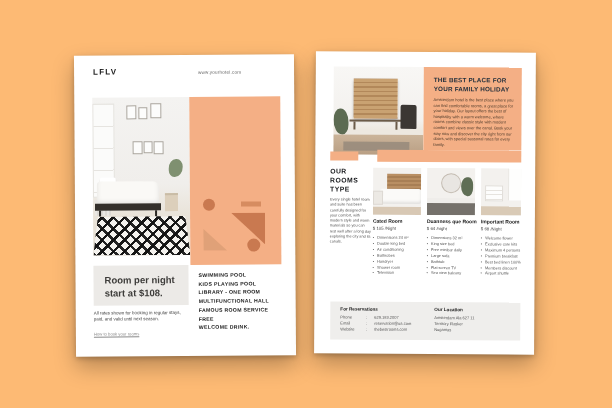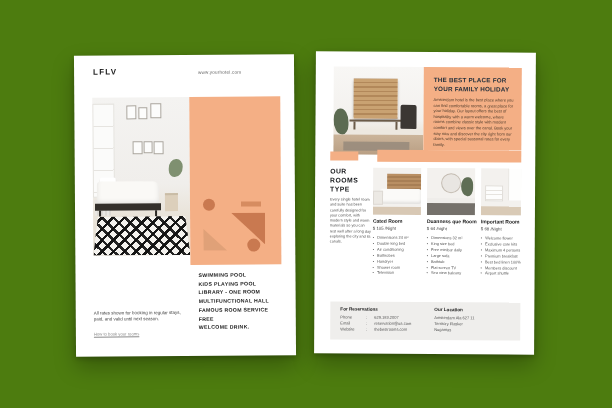--- a/index.html
+++ b/index.html
@@ -1,16 +1,16 @@
 <!DOCTYPE html>
 <html><head>
 <meta charset="utf-8">
 <style>
   html,body{margin:0;padding:0;background:#ffffff;}
-  .stage{position:relative;width:612px;height:408px;background:#4d7c0f;overflow:hidden;
+  .stage{position:relative;width:612px;height:408px;background:#fdba74;overflow:hidden;
          font-family:"Liberation Sans",sans-serif;color:#222;}
   .page{position:absolute;background:#ffffff;
         box-shadow:0 10px 22px rgba(0,0,0,.28),0 2px 5px rgba(0,0,0,.22);}
   .page-left{left:75px;top:55px;width:220px;height:301px;transform:rotate(-0.4deg);}
   .page-right{left:315px;top:52px;width:220px;height:302px;transform:rotate(0.35deg);}
 
   
   .lp-logo{position:absolute;left:19px;top:12px;font-size:8px;font-weight:800;
            letter-spacing:1.2px;color:#1e1e1e;}
   .lp-url{position:absolute;left:124px;top:15px;font-size:4.6px;color:#666;letter-spacing:.2px;}
@@ -149,20 +149,26 @@
     <div class="lp-orange">
       <div class="lp-shapes">
         <div class="sh sh-c1"></div>
         <div class="sh sh-bar"></div>
         <div class="sh sh-tri-big"></div>
         <div class="sh sh-tri-sm"></div>
         <div class="sh sh-c2"></div>
       </div>
     </div>
 
+    <div class="lp-graybox">
+      <div class="gb-text">
+        <div class="gb-line">Room per night</div>
+        <div class="gb-line">start at $108.</div>
+      </div>
+    </div>
 
     <div class="lp-note">All rates shown for booking in regular stays, paid, and valid until next season.</div>
     <div class="lp-link">How to book your rooms</div>
 
     <ul class="lp-amenities">
         <li class="am">SWIMMING POOL</li>
         <li class="am">KIDS PLAYING POOL</li>
         <li class="am">LIBRARY - ONE ROOM</li>
         <li class="am">MULTIFUNCTIONAL HALL</li>
         <li class="am">FAMOUS ROOM SERVICE</li>

